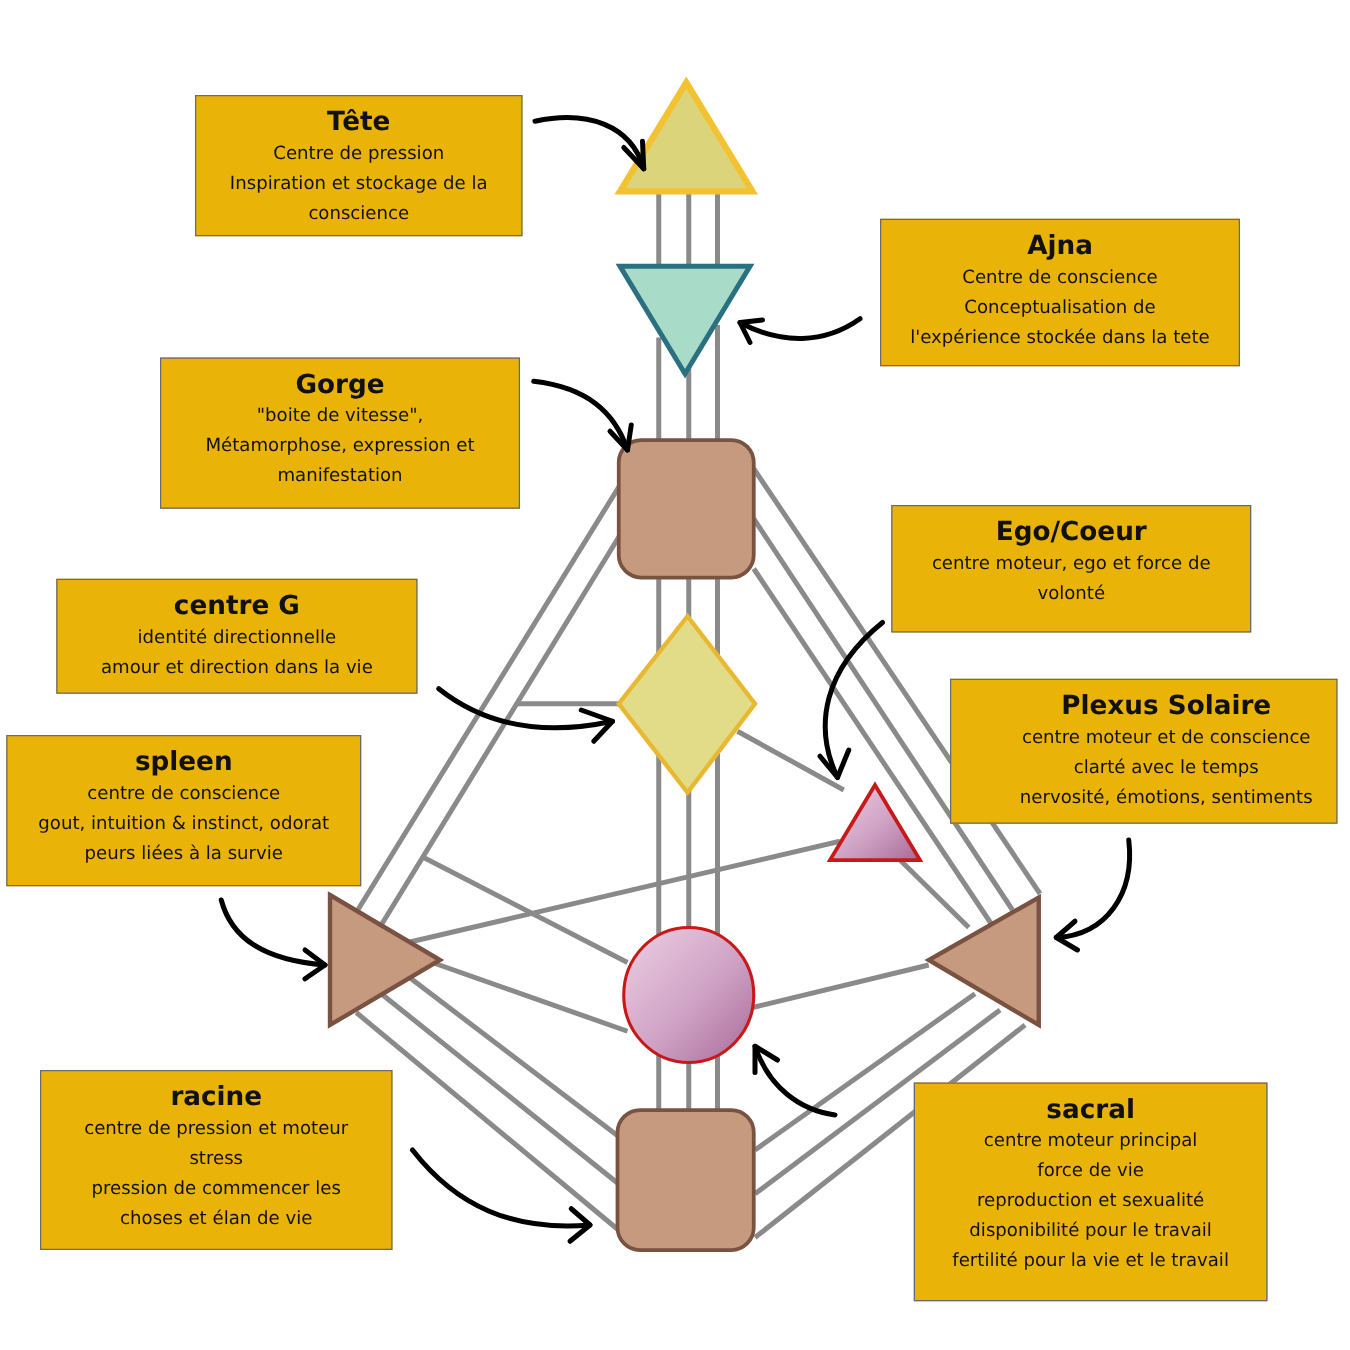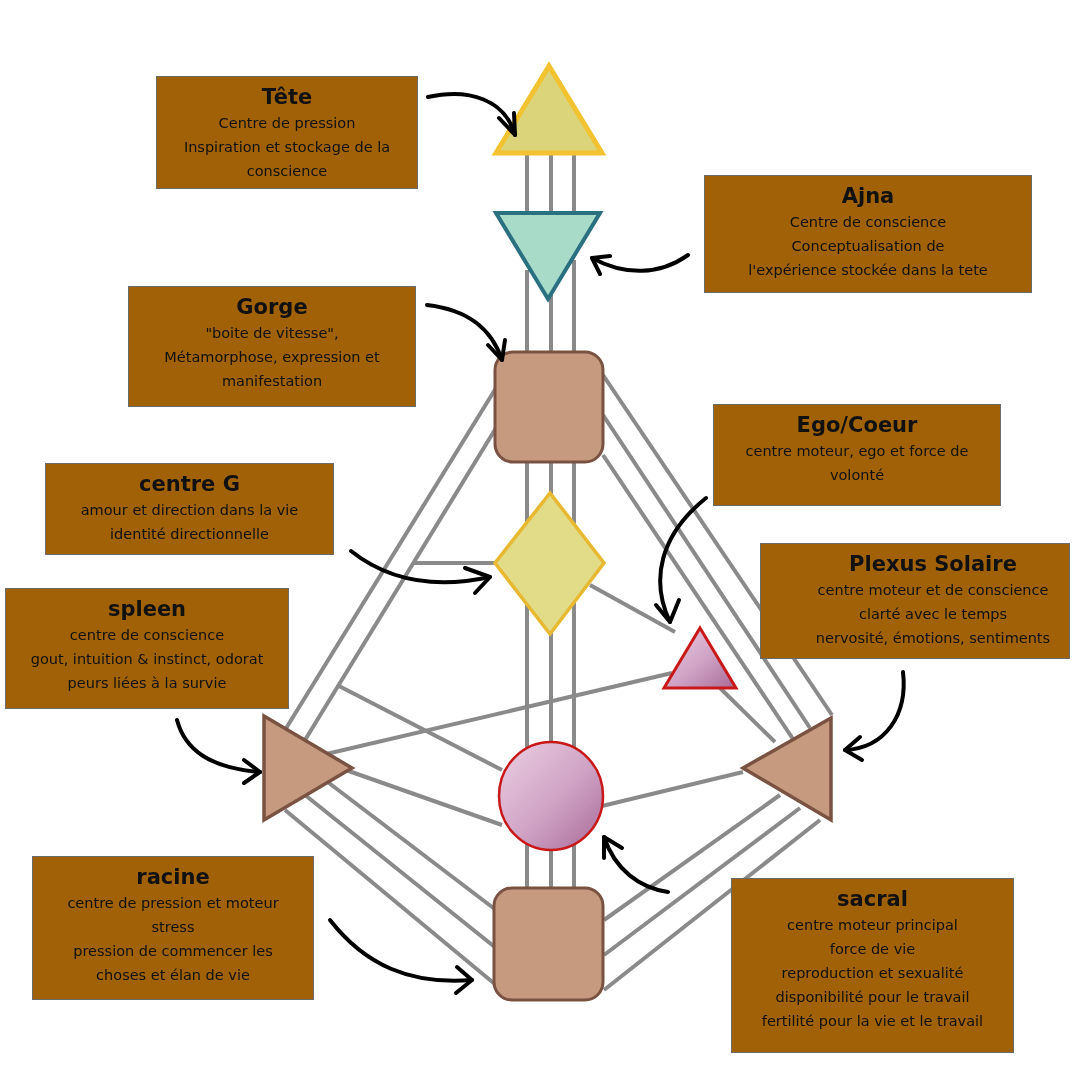--- a/index.html
+++ b/index.html
@@ -1,19 +1,19 @@
 <!DOCTYPE html>
 <html><head>
 <meta charset="utf-8">
 <style>
   html, body { margin:0; padding:0; background:#ffffff; }
   body { width:1080px; height:1080px; position:relative; overflow:hidden;
          font-family:"DejaVu Sans", "Liberation Sans", sans-serif; color:#111; }
   #diagram { position:absolute; left:0; top:0; width:1080px; height:1080px; }
-  .box { position:absolute; background:#a16207; border:1.5px solid #6b6b6b;
+  .box { position:absolute; background:#eab308; border:1.5px solid #6b6b6b;
          box-sizing:border-box; text-align:center; padding-top:6px; }
   .box .title { font-weight:bold; font-size:21px; line-height:28px; }
   .box .line { font-size:14.5px; line-height:24px; }
   .channel { stroke:#8a8a8a; stroke-width:4; fill:none; }
   .arrow { stroke:#000; stroke-width:4; fill:none; stroke-linecap:round; stroke-linejoin:round; }
 </style>
 </head>
 <body>
 
 <svg id="diagram" viewBox="0 0 1080 1080" xmlns="http://www.w3.org/2000/svg">
@@ -113,21 +113,21 @@
   </g>
 </svg>
 
 <div class="box" style="left:156px; top:76px; width:262px; height:113px;">
   <div class="title">Tête</div>
   <div class="line">Centre de pression</div>
   <div class="line">Inspiration et stockage de la</div>
   <div class="line">conscience</div>
 </div>
 
-<div class="box" style="left:704px; top:175px; width:328px; height:118px;">
+<div class="box" style="left:704px; top:175px; width:288px; height:118px;">
   <div class="title">Ajna</div>
   <div class="line">Centre de conscience</div>
   <div class="line">Conceptualisation de</div>
   <div class="line">l'expérience stockée dans la tete</div>
 </div>
 
 <div class="box" style="left:128px; top:286px; width:288px; height:121px;">
   <div class="title">Gorge</div>
   <div class="line">"boite de vitesse",</div>
   <div class="line">Métamorphose, expression et</div>
@@ -135,22 +135,22 @@
 </div>
 
 <div class="box" style="left:713px; top:404px; width:288px; height:102px;">
   <div class="title">Ego/Coeur</div>
   <div class="line">centre moteur, ego et force de</div>
   <div class="line">volonté</div>
 </div>
 
 <div class="box" style="left:45px; top:463px; width:289px; height:92px;">
   <div class="title">centre G</div>
+  <div class="line">identité directionnelle</div>
   <div class="line">amour et direction dans la vie</div>
-  <div class="line">identité directionnelle</div>
 </div>
 
 <div class="box" style="left:760px; top:543px; width:310px; height:116px;padding-left:36px;">
   <div class="title">Plexus Solaire</div>
   <div class="line">centre moteur et de conscience</div>
   <div class="line">clarté avec le temps</div>
   <div class="line">nervosité, émotions, sentiments</div>
 </div>
 
 <div class="box" style="left:5px; top:588px; width:284px; height:121px;">
@@ -161,20 +161,20 @@
 </div>
 
 <div class="box" style="left:32px; top:856px; width:282px; height:144px;">
   <div class="title">racine</div>
   <div class="line">centre de pression et moteur</div>
   <div class="line">stress</div>
   <div class="line">pression de commencer les</div>
   <div class="line">choses et élan de vie</div>
 </div>
 
-<div class="box" style="left:731px; top:866px; width:283px; height:175px;margin-top:12px;">
+<div class="box" style="left:731px; top:866px; width:283px; height:175px;">
   <div class="title">sacral</div>
   <div class="line">centre moteur principal</div>
   <div class="line">force de vie</div>
   <div class="line">reproduction et sexualité</div>
   <div class="line">disponibilité pour le travail</div>
   <div class="line">fertilité pour la vie et le travail</div>
 </div>
 
 </body></html>

